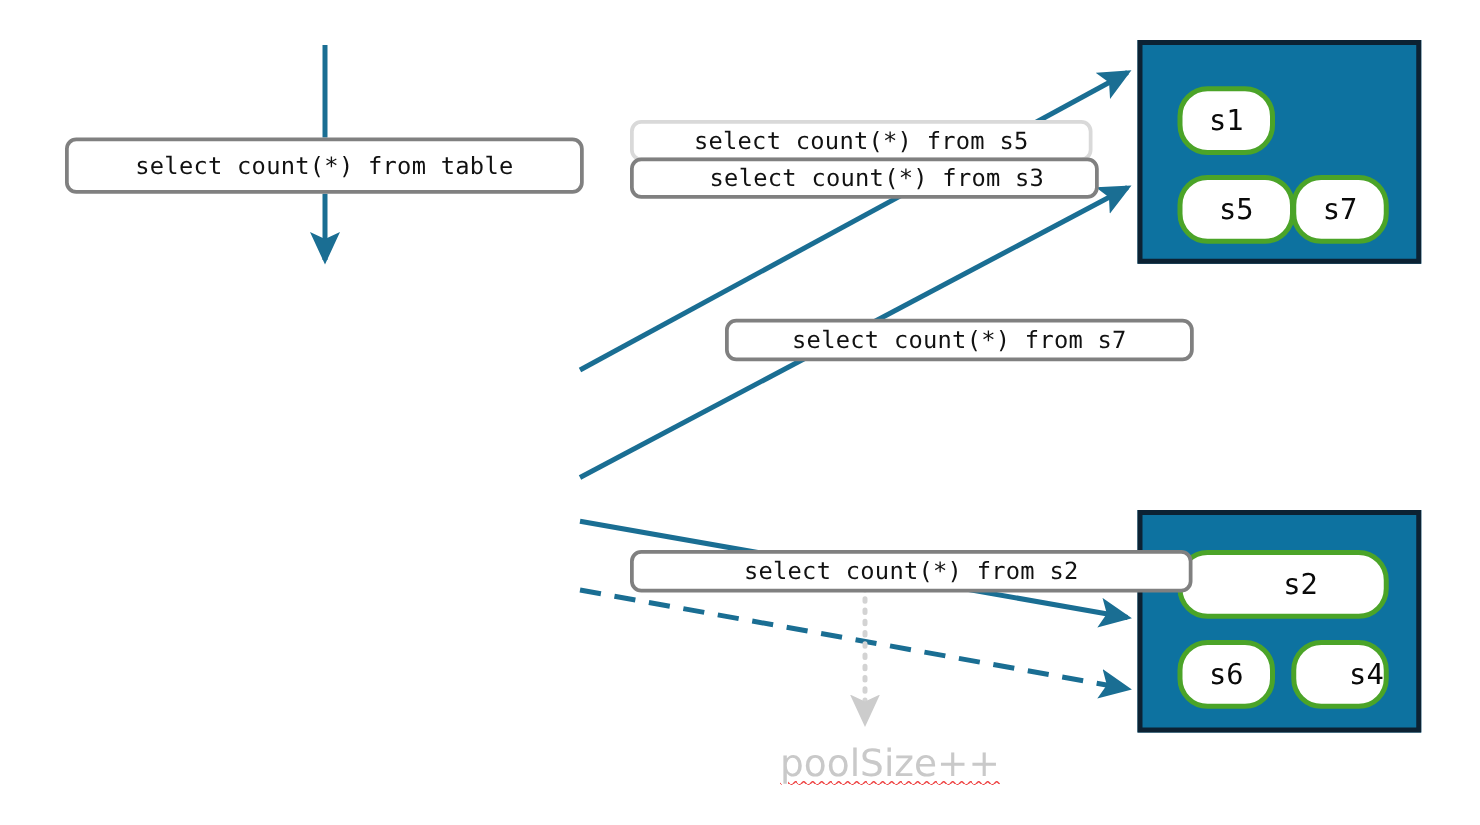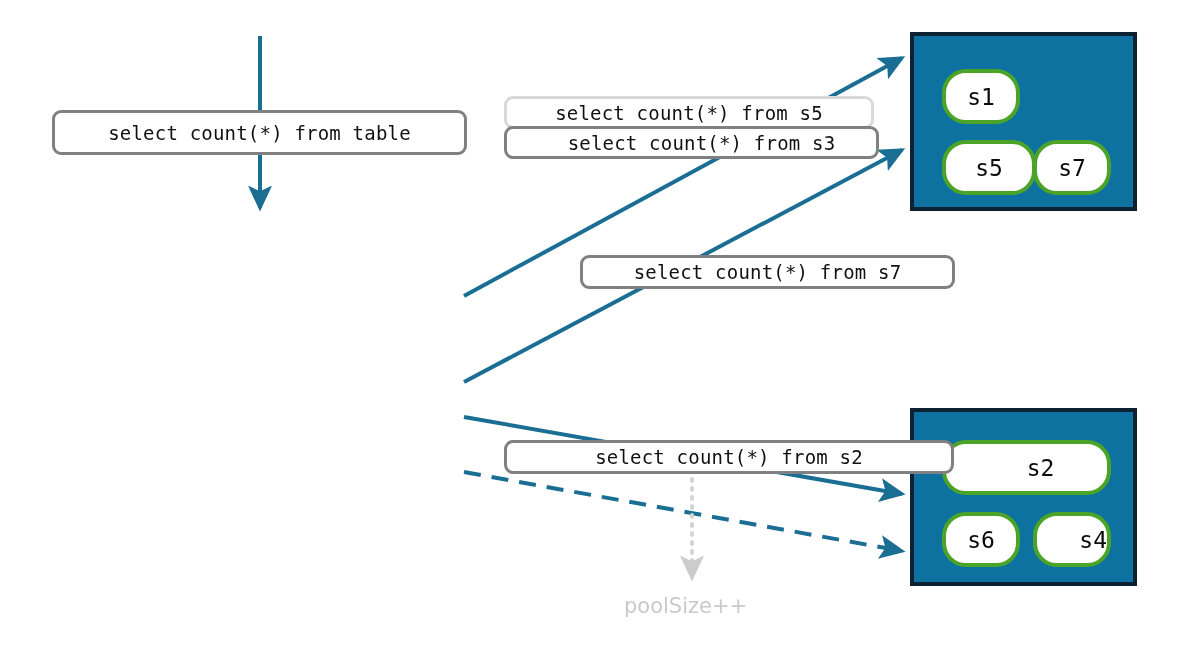--- a/index.html
+++ b/index.html
@@ -71,23 +71,24 @@
     letter-spacing: 0.2px;
   }
   .label-box.light {
     border-color: #d9d9d9;
   }
 
   
   .ghost-text {
     position: absolute;
     font-family: "DejaVu Sans", sans-serif;
-    font-size: 21px;
+    font-size: 30px;
     color: #c9c9c9;
     white-space: nowrap;
+    text-decoration: underline;
     text-decoration-style: wavy;
     text-decoration-color: #ef4444;
     text-decoration-thickness: 1px;
     text-underline-offset: 3px;
   }
 </style>
 </head>
 <body>
 
 <div id="canvas">

